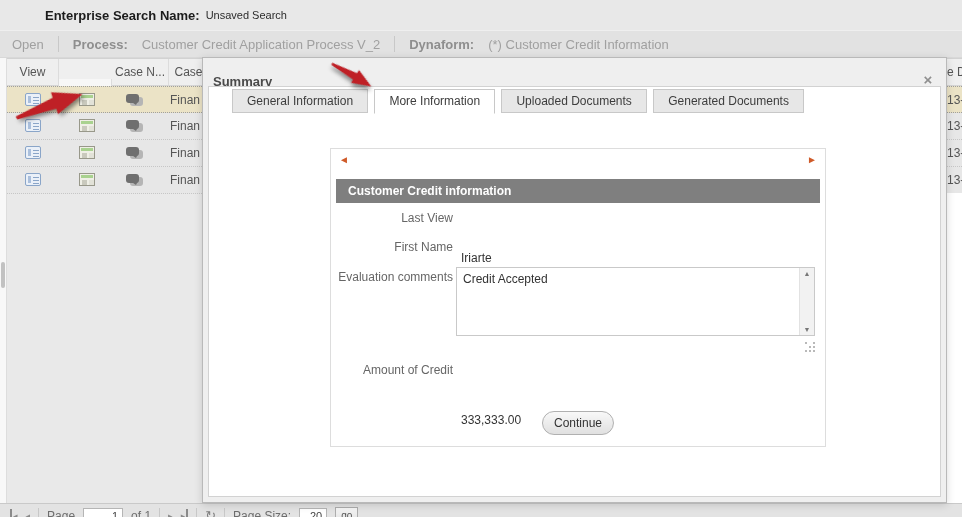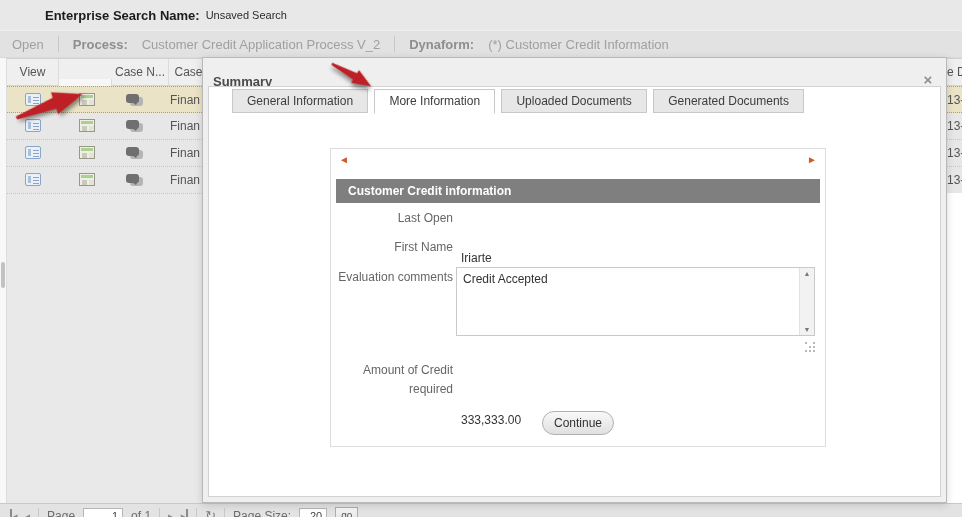--- a/index.html
+++ b/index.html
@@ -228,39 +228,38 @@
         <span class="tab active">More Information</span>
         <span class="tab">Uploaded Documents</span>
         <span class="tab">Generated Documents</span>
       </div>
       <div id="tab-content">
         <div id="form-panel">
           <span class="nav-ico l">◄</span>
           <span class="nav-ico r">►</span>
           <div id="form-header">Customer Credit information</div>
 
-          <span class="flabel" style="top:62px;">Last Open</span>
+          <span class="flabel" style="top:62px;">Last View</span>
           <span class="fvalue" style="top:62px;">Iriarte</span>
 
           <span class="flabel" style="top:91px;">First Name</span>
           <span class="fvalue" style="top:91px;">Liliana</span>
 
           <span class="flabel" style="top:121px;">Evaluation comments</span>
           <div id="eval-box">
             <div id="eval-text">Credit Accepted</div>
             <div class="vscroll">
               <div class="up">▲</div>
               <div class="dn">▼</div>
             </div>
           </div>
           <span id="grip"></span>
 
           <div id="amount-label">
             <div>Amount of Credit</div>
-            <div>required</div>
           </div>
           <span class="fvalue" style="top:224px;">333,333.00</span>
 
           <button id="continue-btn">Continue</button>
         </div>
       </div>
     </div>
   </div>
 
   <svg class="arrow" id="arrow1" width="74" height="30" viewBox="0 0 90 30">

